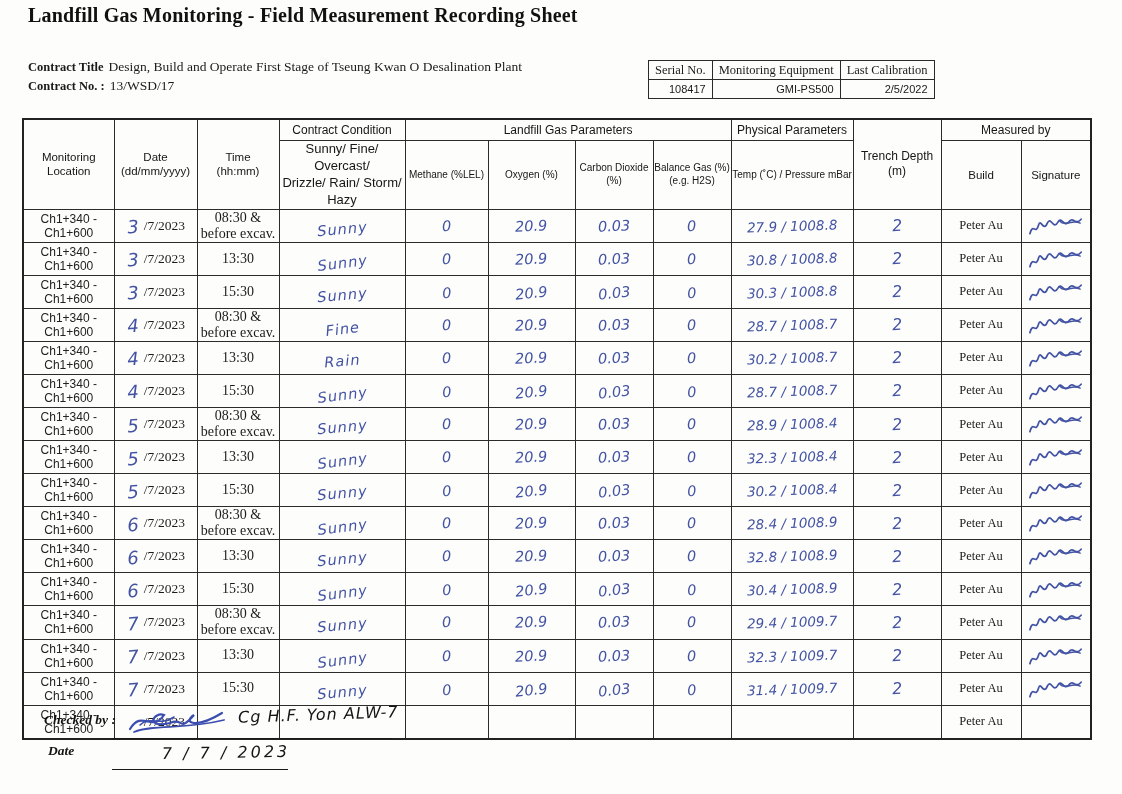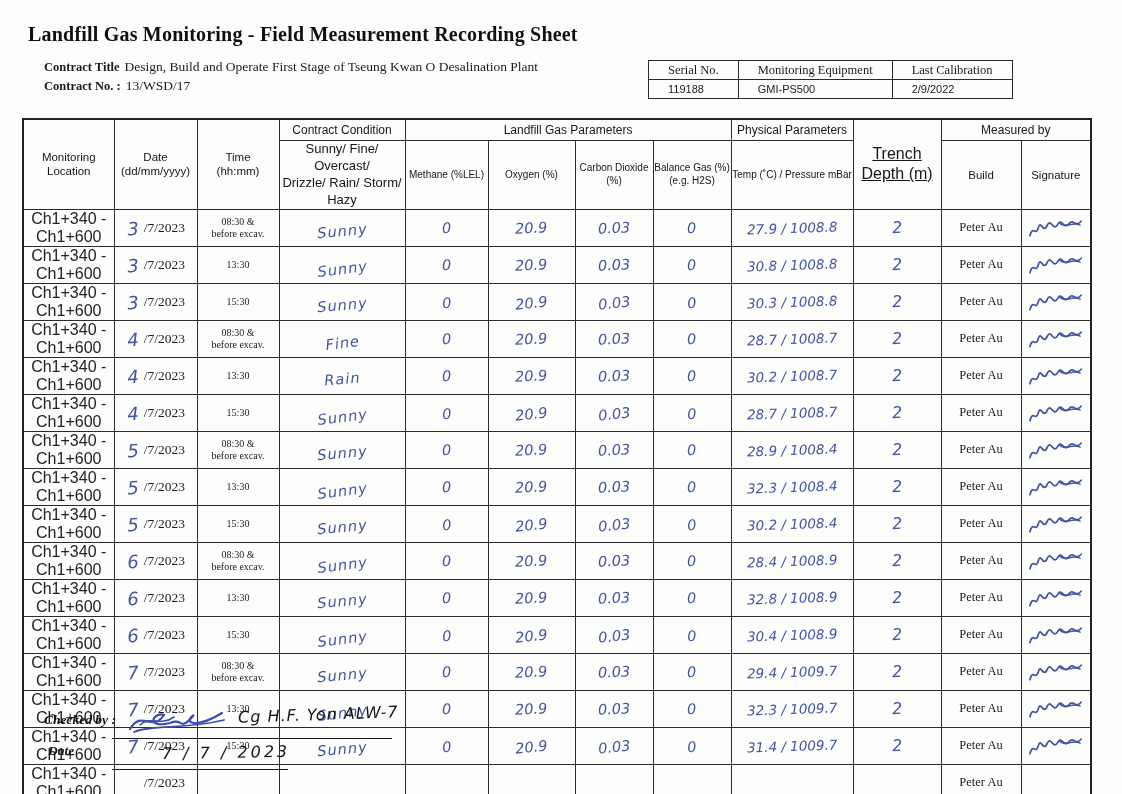--- a/index.html
+++ b/index.html
@@ -6,36 +6,36 @@
   body{
     width:1122px;height:794px;position:relative;overflow:hidden;
     background:#fdfdfb;
     font-family:"Liberation Serif",serif;
     color:#1b1b1b;
   }
   .sheet{position:absolute;inset:0;}
 
   
   .title{
-    position:absolute;left:28px;top:23px;margin:0;
+    position:absolute;left:28px;top:4px;margin:0;
     font-size:20px;font-weight:bold;letter-spacing:.2px;
     font-family:"Liberation Serif",serif;color:#111;
   }
-  .contract-line{position:absolute;left:28px;font-size:13.5px;white-space:nowrap;margin-left:16px;}
+  .contract-line{position:absolute;left:28px;font-size:13.5px;white-space:nowrap;}
   .contract-line.l1{top:59px;}
   .contract-line.l2{top:78px;}
   .contract-label{font-weight:bold;font-size:12.5px;margin-right:5px;}
 
   
   .equip{
     position:absolute;left:648px;top:60px;border-collapse:collapse;
     font-family:"Liberation Serif",serif;
   }
   .equip th,.equip td{
-    border:1.4px solid #2a2a2a;text-align:left;padding:0 19px;
+    border:1.4px solid #2a2a2a;text-align:right;padding:0 6px;
     height:18px;font-weight:normal;
   }
   .equip th{font-size:12.5px;}
   .equip td{font-size:11px;font-family:"Liberation Sans",sans-serif;}
 
   
   table.main{
     position:absolute;left:22px;top:118px;border-collapse:collapse;table-layout:fixed;
     width:1068px;
   }
@@ -46,26 +46,26 @@
   table.main{border:2px solid #222;}
   thead th{
     font-family:"Liberation Sans",sans-serif;font-weight:normal;
     font-size:11.5px;line-height:1.25;white-space:pre-line;color:#161616;
   }
   th.band{height:20px;font-size:12px;}
   th.sub{height:42px;}
   th.weather-sub{font-size:13px;line-height:1.3;}
   th.gas-sub{font-size:10px;}
   th.temp-sub{font-size:10px;}
-  th.trench-h{font-size:16px;text-decoration:underline;}
+  th.trench-h{font-size:12px;}
   tbody td{height:32px;}
-  td.c-loc{font-family:"Liberation Sans",sans-serif;font-size:16px;color:#222;}
+  td.c-loc{font-family:"Liberation Sans",sans-serif;font-size:12px;color:#222;}
   td.c-date{font-family:"Liberation Serif",serif;font-size:13.5px;}
   .date-wrap{display:flex;align-items:center;justify-content:center;gap:4px;}
-  td.c-time{font-size:10px;line-height:1.15;white-space:pre-line;}
+  td.c-time{font-size:14px;line-height:1.15;white-space:pre-line;}
   td.c-name{font-size:12.5px;}
 
   
   .hw{
     color:#4353a4;
     font-family:"DejaVu Sans",sans-serif;font-style:italic;
     display:inline-block;
   }
   .hw-day{font-size:18px;transform:rotate(-4deg) translateY(1px);min-width:14px;}
   .hw-weather{font-size:14.5px;transform:rotate(-5deg) translateY(3px);letter-spacing:1px;}
@@ -121,23 +121,23 @@
   </div>
 
   <table class="equip">
     <tbody>
         <tr>
       <th>Serial No.</th>
       <th>Monitoring Equipment</th>
       <th>Last Calibration</th>
     </tr>
     <tr>
-      <td>119188</td>
+      <td>108417</td>
       <td>GMI-PS500</td>
-      <td>2/9/2022</td>
+      <td>2/5/2022</td>
     </tr>
   </tbody>
     </table>
 
   <table class="main">
     <colgroup>
       <col style="width:91px">
         <col style="width:83px">
         <col style="width:82px">
       <col style="width:126px">

